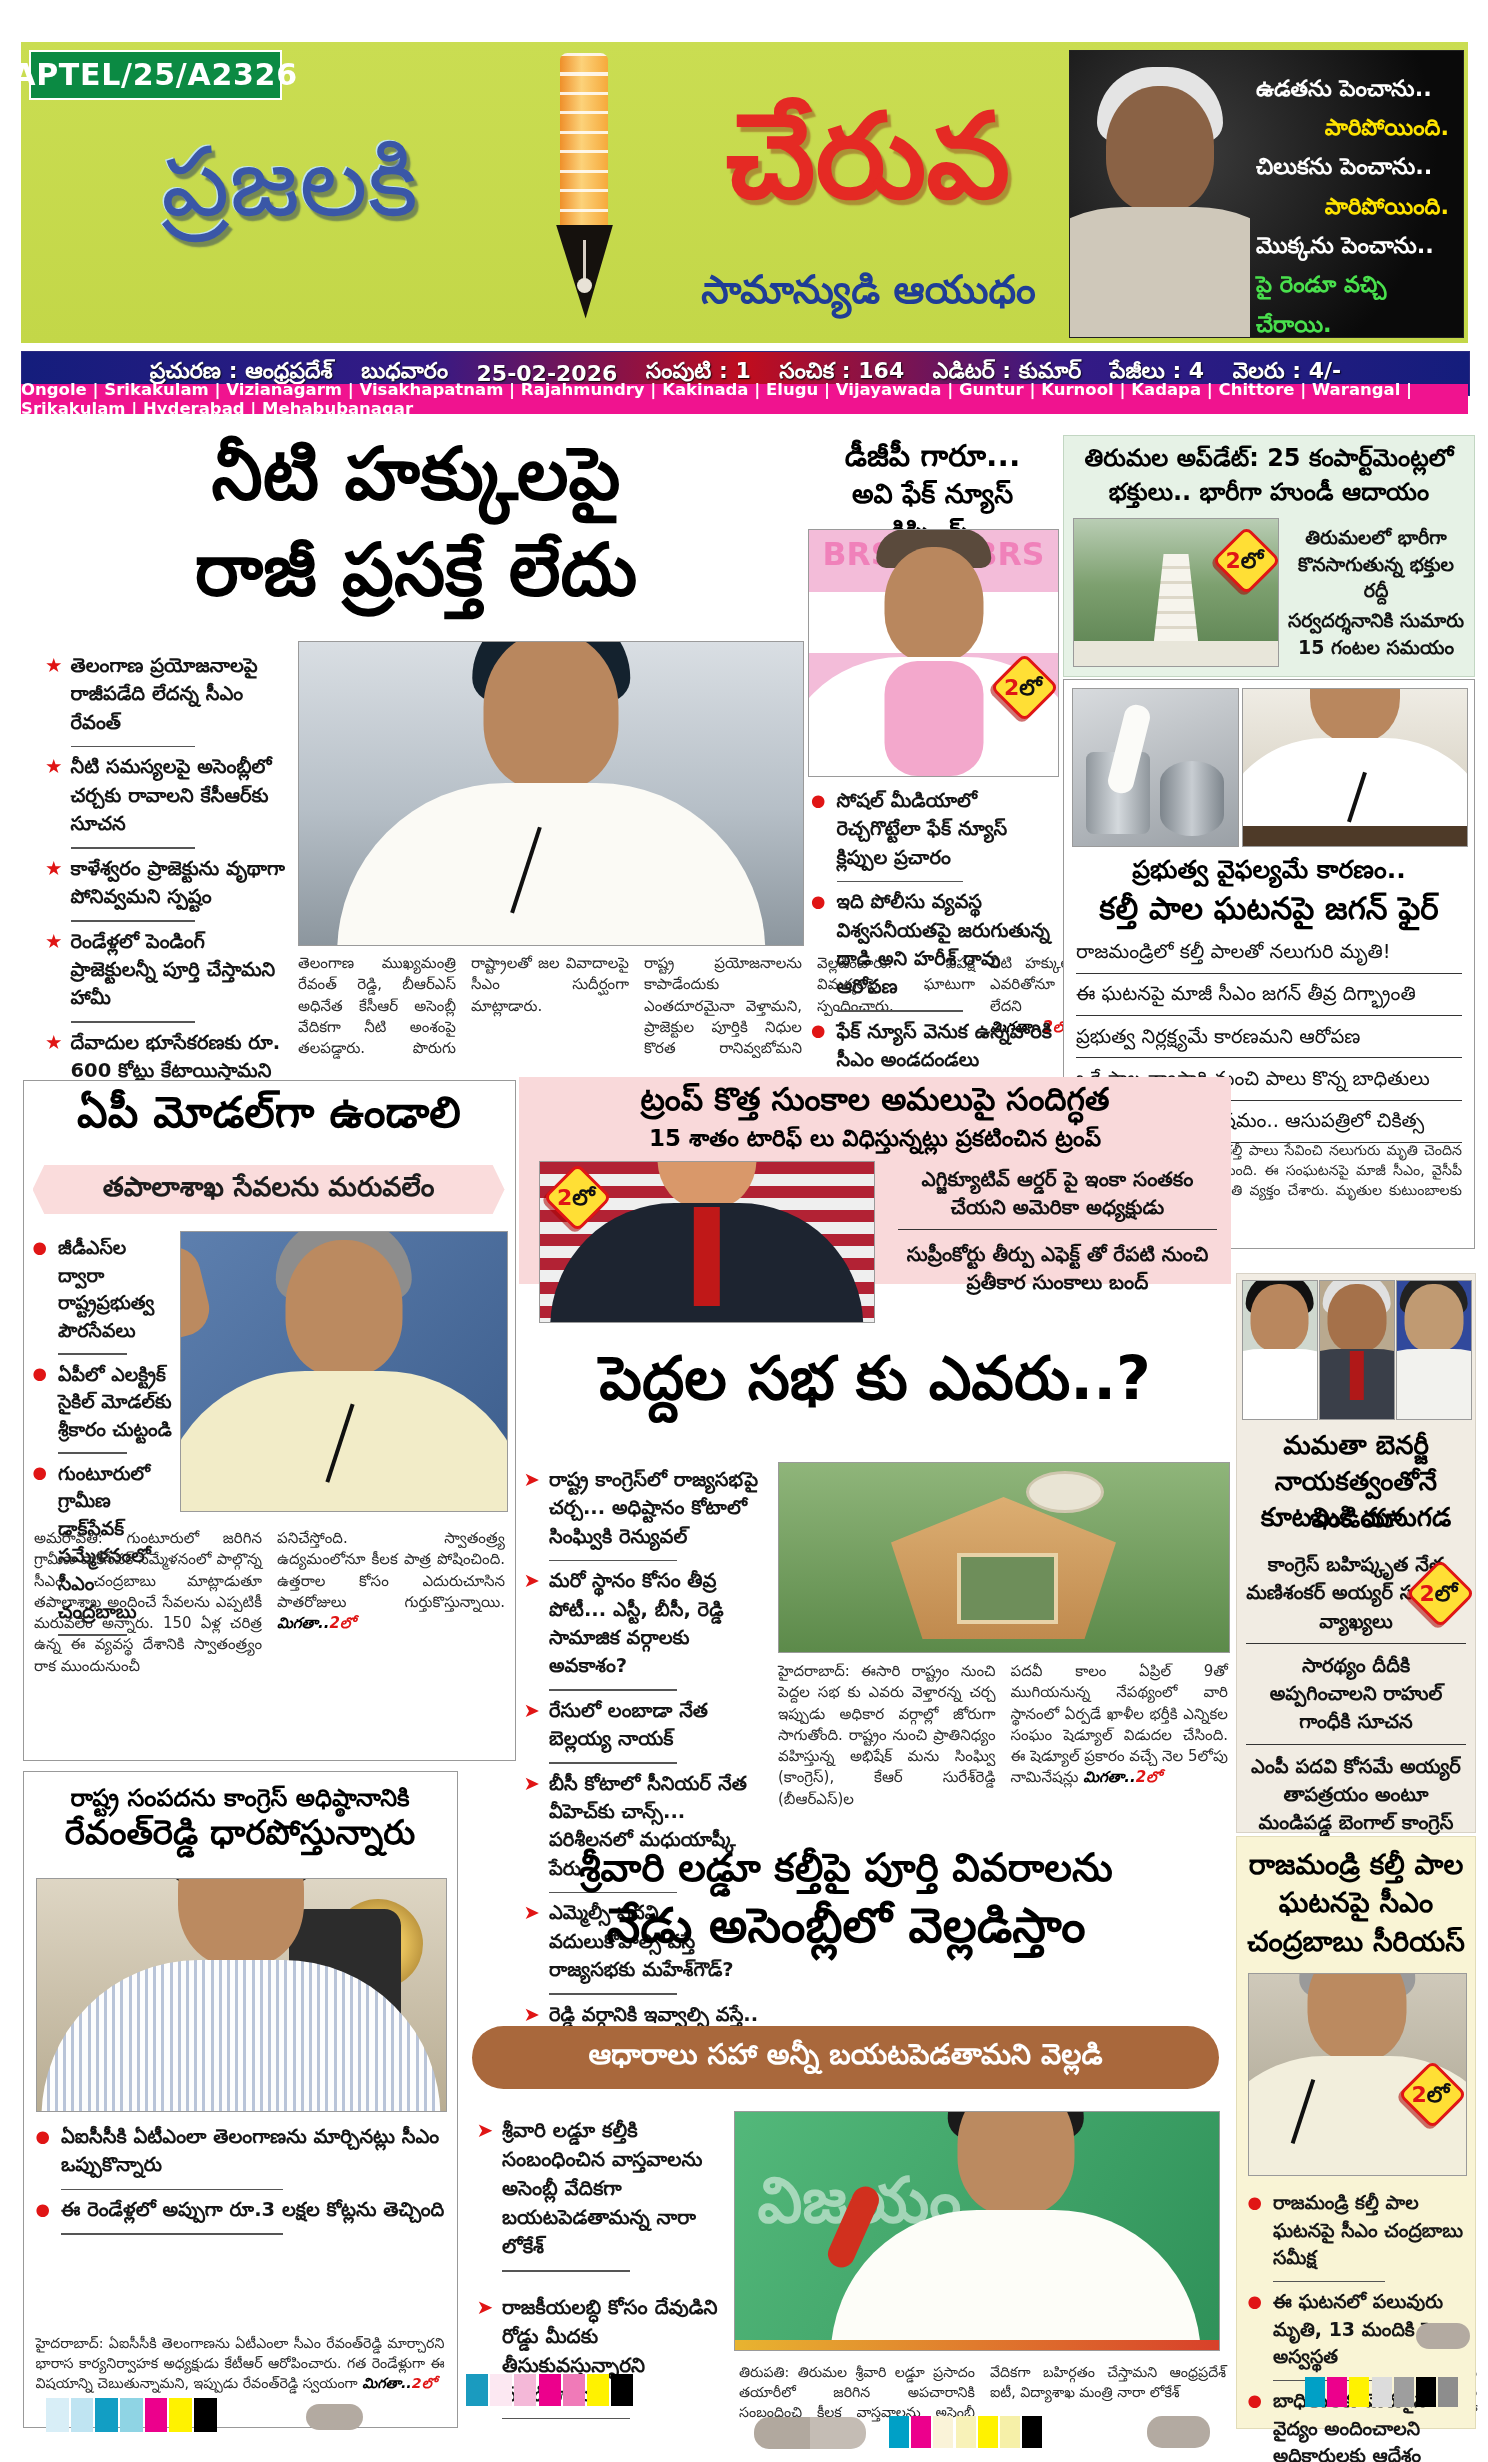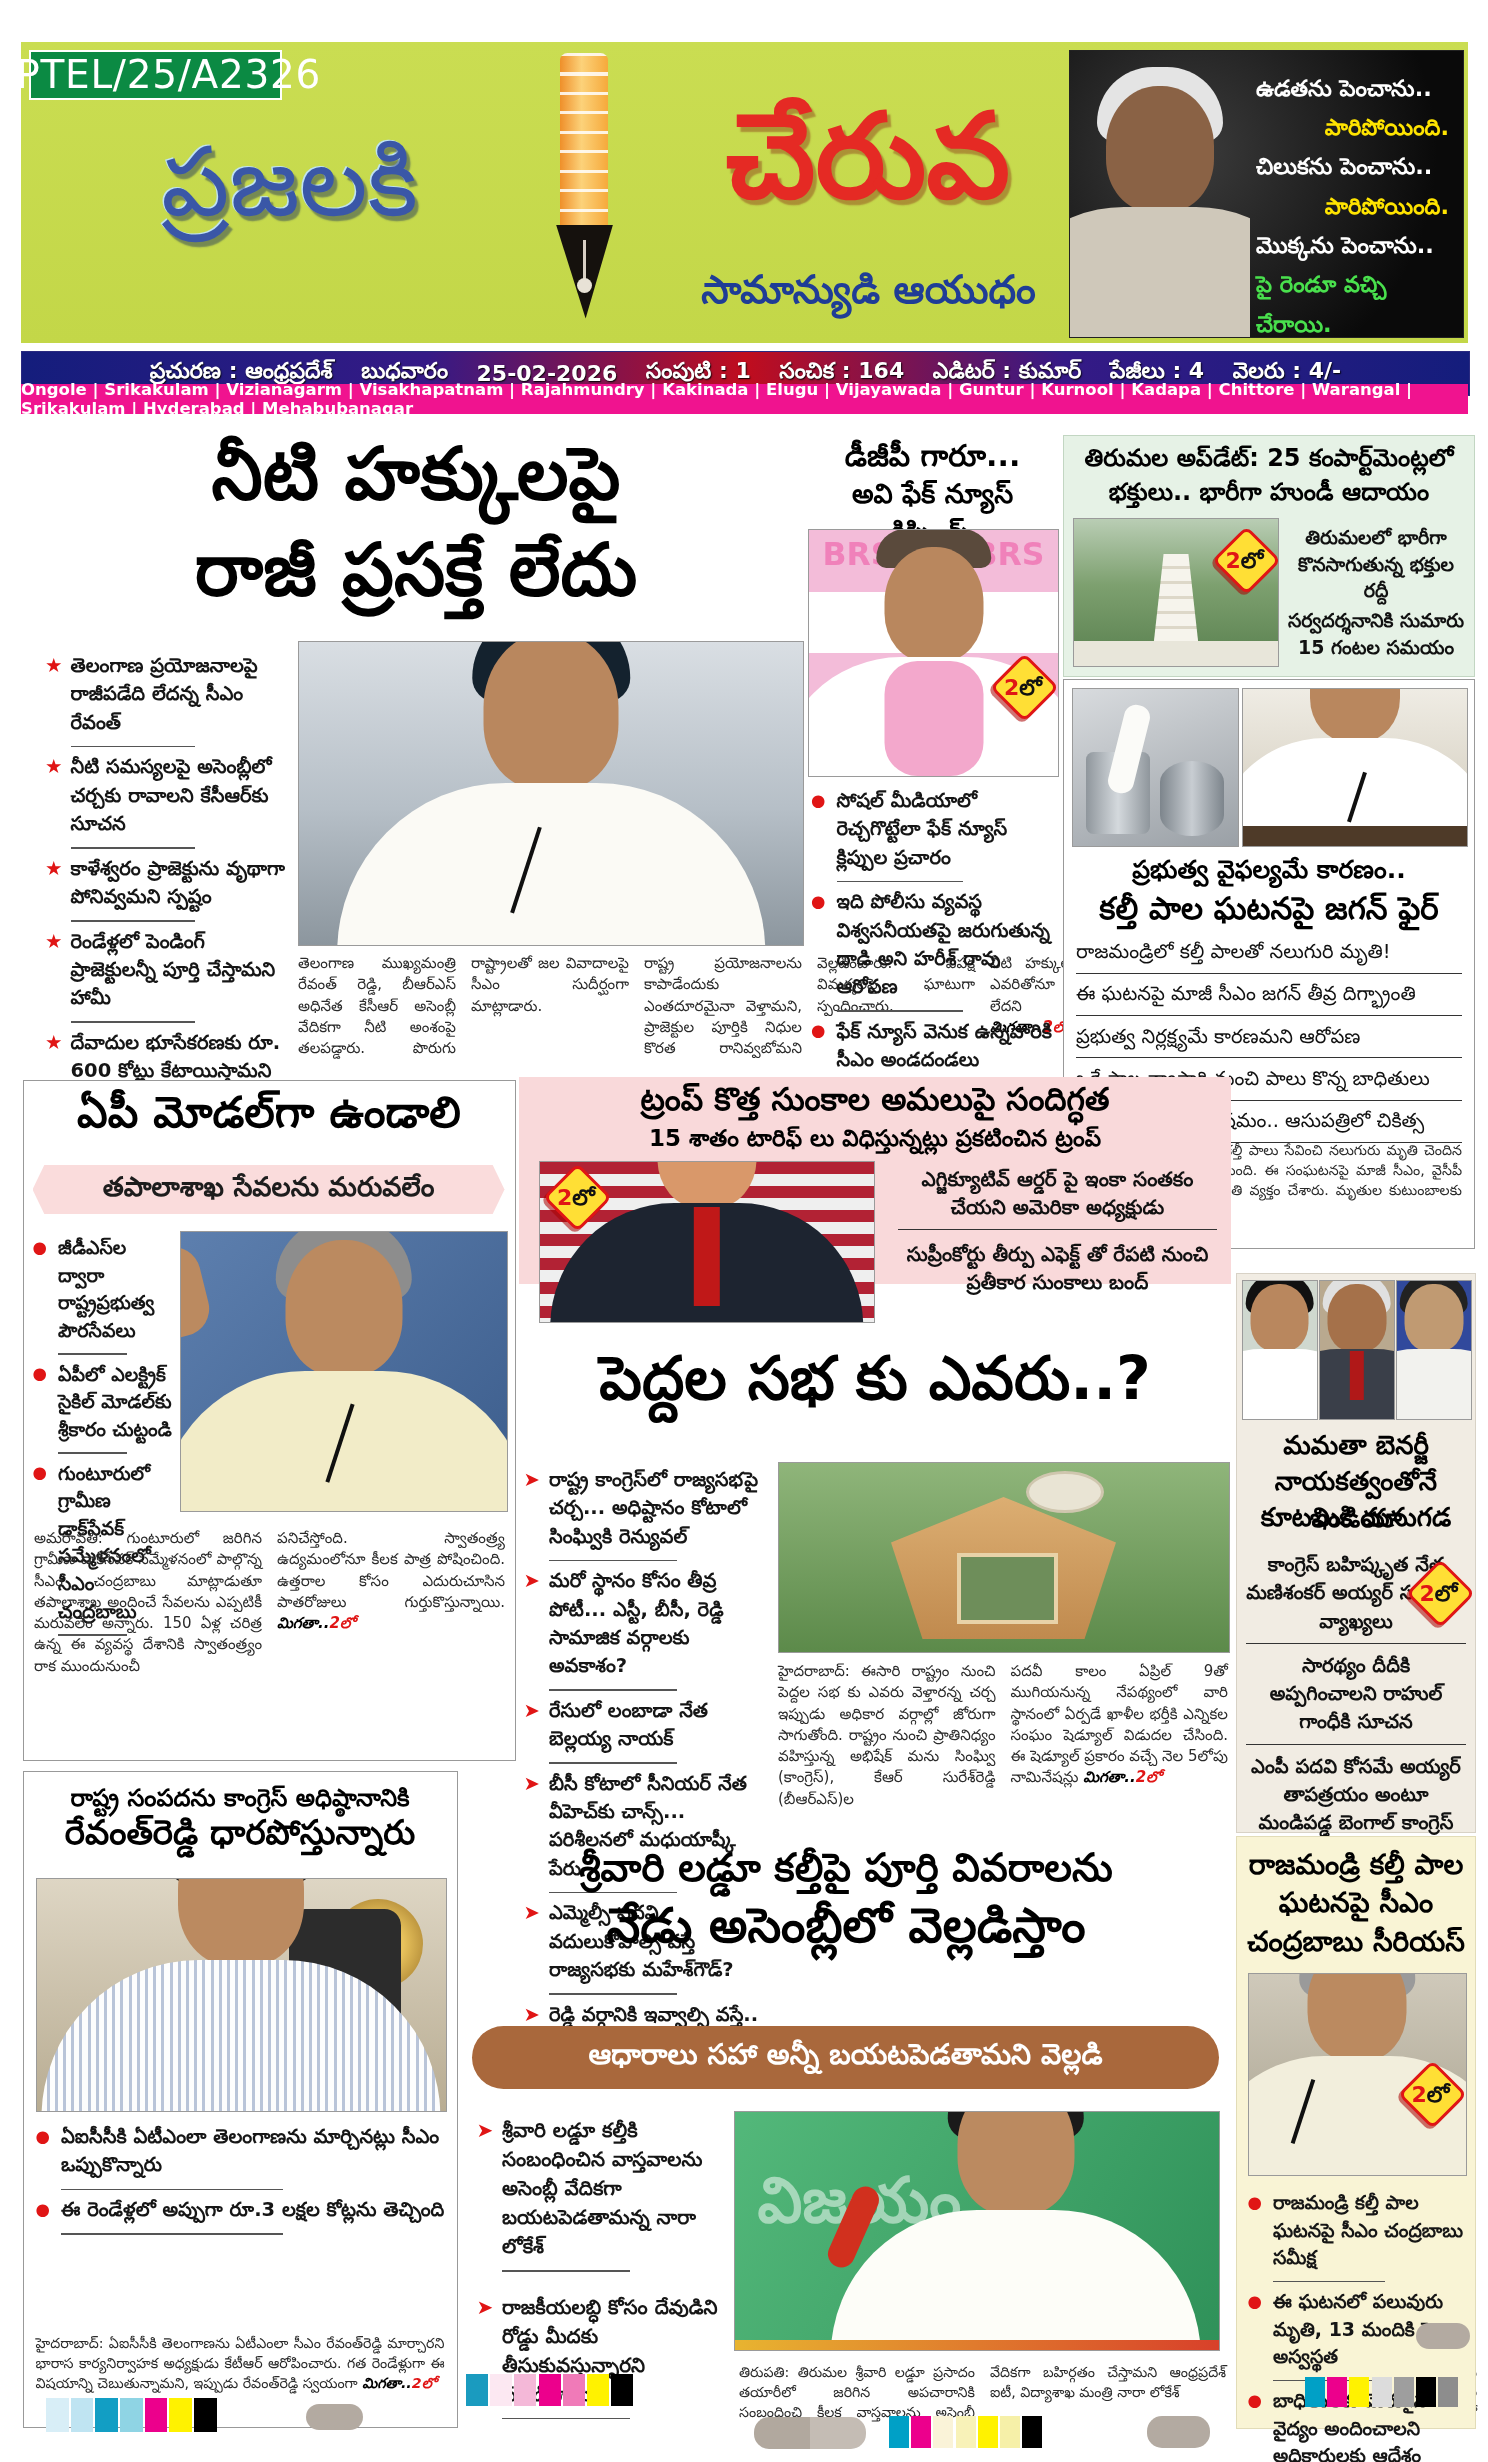--- a/index.html
+++ b/index.html
@@ -1,21 +1,21 @@
 <!DOCTYPE html>
 <html style="font-size:12px"><head>
 <meta charset="utf-8">
 <style>
   html,body{margin:0;padding:0;background:#f2f2f2;}
   .page{position:relative;width:1488px;height:2462px;background:#ffffff;overflow:hidden;
         font-family:"DejaVu Sans",sans-serif;color:#111;}
   .abs{position:absolute;}
   
   .masthead{background:linear-gradient(180deg,#cadd52,#c3d748);}
-  .regbox{background:#0b8a43;border:2.2px solid #fff;color:#fff;font-weight:400;font-size:39px;
+  .regbox{background:#0b8a43;border:2.2px solid #fff;color:#fff;font-weight:700;font-size:30px;
           display:flex;align-items:center;justify-content:center;letter-spacing:0.7px;}
   .t1{font-size:96px;font-weight:400;color:#3a57a7;text-shadow:3.7px 4.5px 1.5px rgba(20,40,90,.45),-1.5px -1.5px 0 #bfe3f2;}
   .t2{font-size:118px;font-weight:800;color:#e52a24;text-shadow:3.7px 4.5px 1.5px rgba(120,10,10,.35);}
   .tagline{font-size:39px;font-weight:800;color:#1f3d96;text-align:center;}
   .pen .barrel{position:absolute;left:52px;top:0;width:48px;height:176px;border-radius:7.5px 7.5px 3px 3px;
      background:linear-gradient(90deg,#ef8f2a,#fcd27a 45%,#f6a93b);
      background-image:repeating-linear-gradient(180deg,rgba(255,255,255,.85) 0 3px,rgba(0,0,0,0) 3px 19.5px),
        linear-gradient(90deg,#ef8f2a,#fcd27a 45%,#f6a93b);}
   .pen .nib{position:absolute;left:48px;top:172px;width:57px;height:94px;background:#15110d;
      clip-path:polygon(0 0,100% 0,52% 100%);}

